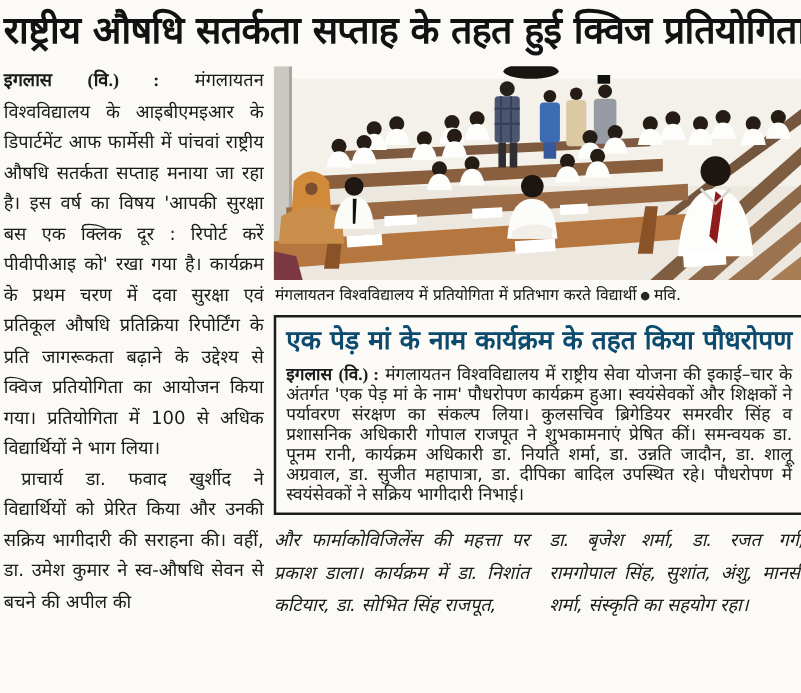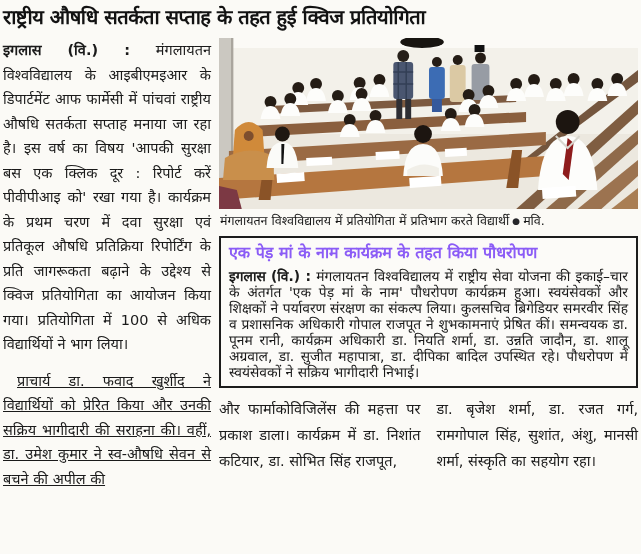--- a/index.html
+++ b/index.html
@@ -3,42 +3,42 @@
 <meta charset="utf-8">
 <style>
   html,body{margin:0;padding:0;}
   body{
     width:641px;height:554px;overflow:hidden;
     background:#fbfaf6;color:#1a1a1a;
     font-family:"DejaVu Sans","Liberation Sans",sans-serif;
   }
   .page{padding:2px 3px 0 3px;}
   .headline{
-    font-size:20px;font-weight:bold;line-height:1.5;
+    font-size:30px;font-weight:bold;line-height:1.5;
     margin:0 0 6px 0;white-space:nowrap;letter-spacing:-0.5px;color:#121212;
   }
   .content{display:grid;grid-template-columns:208px 1fr;column-gap:8px;}
   
   .colA{font-size:14.5px;line-height:24.5px;text-align:justify;}
   .colA p{margin:0;}
-  .colA p.second{text-indent:14px;margin-top:12px;text-decoration:underline;}
-  .dateline{font-weight:bold;}
+  .colA p.second{text-indent:14px;margin-top:0;}
+  .dateline{font-weight:bold;font-family:Liberation Serif, serif;}
   
   figure{margin:0;}
   .photo-svg{display:block;width:100%;height:171px;background:#f3f1ea;}
   .caption{font-size:12.5px;line-height:20px;margin:2px 0 5px 1px;color:#151515;}
   .caption .bullet{font-size:9px;margin:0 3px;vertical-align:1px;color:#26262a;}
   .caption .credit{font-weight:normal;}
   
   .box{border:2px solid #1c1c1c;padding:1px 8px 6px 8px;margin:2px 0 8px 0;background:#fcfbf8;}
-  .box h2{font-size:16px;font-weight:bold;margin:2px 0 3px 0;line-height:1.5;white-space:nowrap;color:#8b5cf6;}
+  .box h2{font-size:21px;font-weight:bold;margin:2px 0 3px 0;line-height:1.5;white-space:nowrap;color:#0c4a6e;}
   .box .body{font-size:13.8px;line-height:16px;text-align:justify;margin:0;}
   
   .bottomcols{display:grid;grid-template-columns:1fr 1fr;column-gap:16px;}
-  .bottomcols p{margin:0;font-size:14.5px;line-height:26px;text-align:justify;}
+  .bottomcols p{margin:0;font-size:14.5px;line-height:26px;text-align:justify;font-style:italic;}
 </style>
 </head>
 <body>
 
 <div class="page">
 
   <h1 class="headline">राष्ट्रीय औषधि सतर्कता सप्ताह के तहत हुई क्विज प्रतियोगिता</h1>
 
   <div class="content">
 

